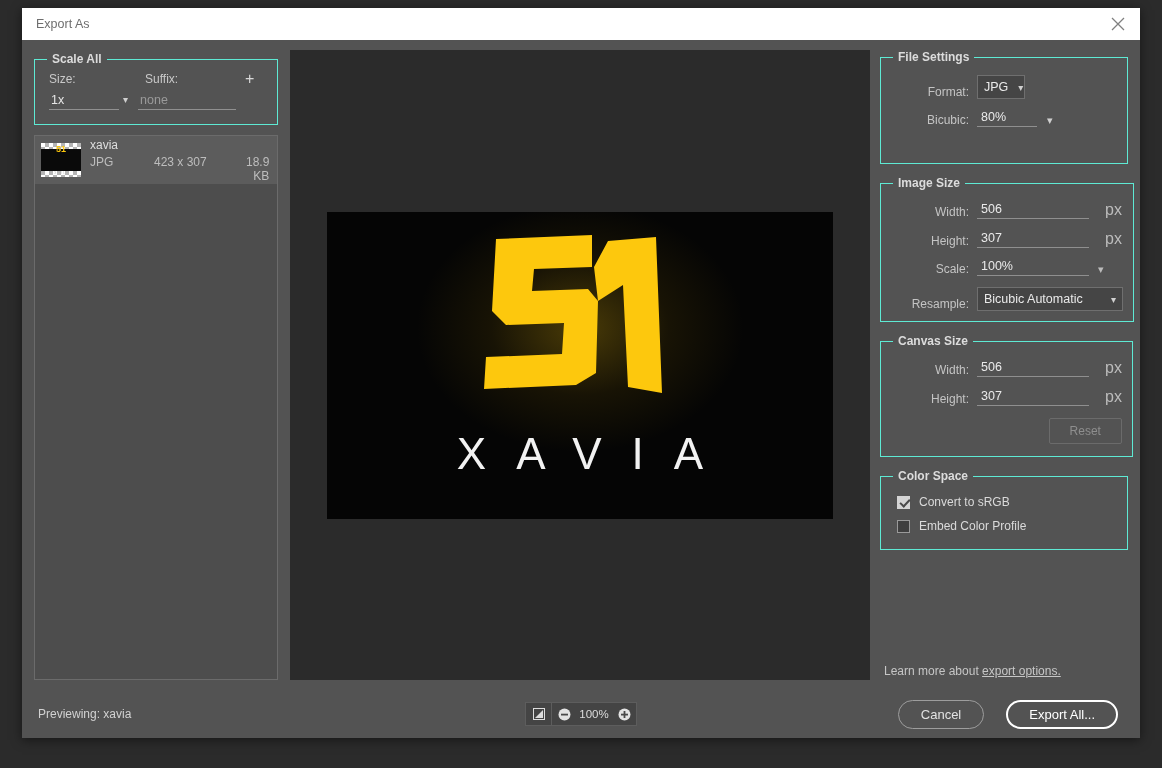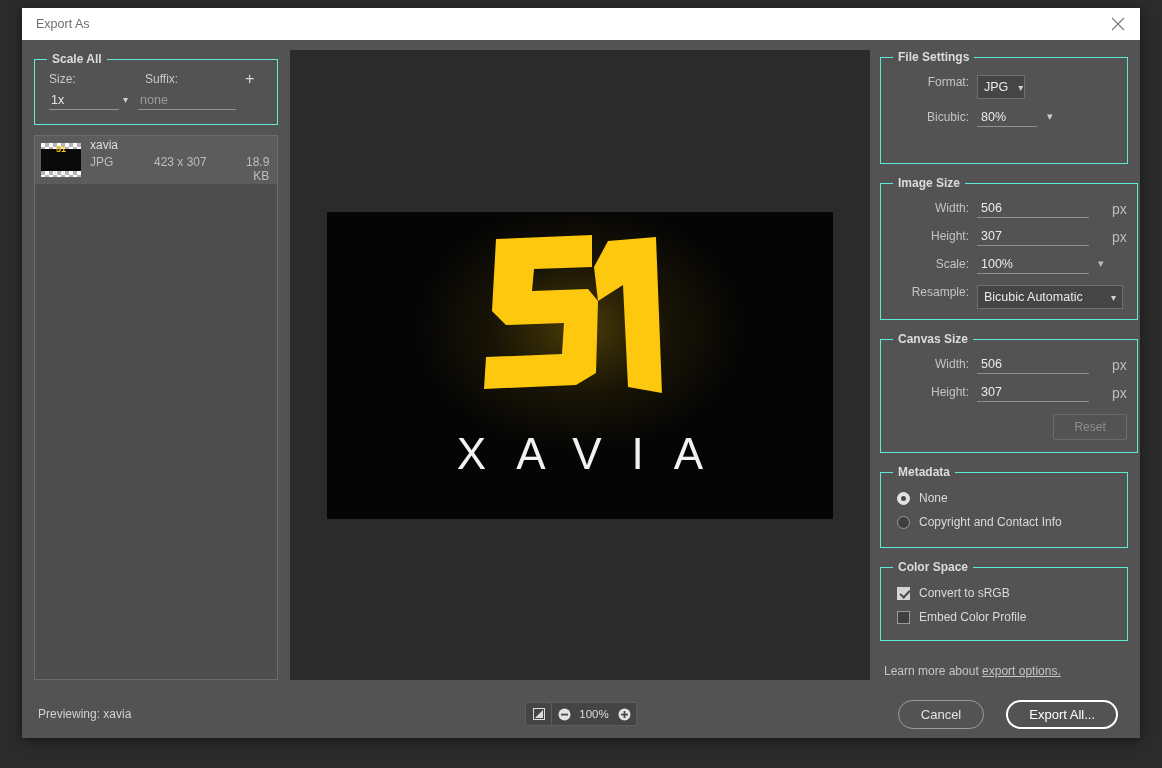--- a/index.html
+++ b/index.html
@@ -148,35 +148,35 @@
     font-family: "Liberation Sans", sans-serif;
   }
 
   
   #right-col {
     width: 248px; flex: 0 0 248px;
     display: flex; flex-direction: column;
     padding-right: 0;
   }
   #right-col fieldset.grp { margin-bottom: 12px; }
-  .fld-row { display: flex; align-items: flex-start; margin-top: 11px; padding-left: 2px; }
+  .fld-row { display: flex; align-items: flex-end; margin-top: 11px; padding-left: 2px; }
   .fld-label {
     font-size: 12px; color: #c4c4c4;
     text-align: right; width: 84px; flex: 0 0 84px;
     padding-right: 8px;
   }
   .fld-underline {
     background: transparent; border: none;
     border-bottom: 1px solid #8f8f8f;
     color: #eaeaea; font-size: 12.5px;
     font-family: "Liberation Sans", sans-serif;
     padding: 0 2px 2px 4px; outline: none;
     width: 112px;
   }
-  .unit { font-size: 14px; color: #bcbcbc; margin-left: 23px; }
+  .unit { font-size: 16px; color: #bcbcbc; margin-left: 16px; }
   .combo {
     background: #454545; border: 1px solid #6f6f6f;
     color: #eaeaea; font-size: 12.5px;
     padding: 4px 6px; display: flex; align-items: center;
     justify-content: space-between; cursor: pointer;
   }
   .combo .cv { padding-right: 10px; }
   .combo .cc { font-size: 10px; color: #d0d0d0; }
   .caret-only { font-size: 11px; color: #cfcfcf; margin-left: 10px; cursor: pointer; }
 
@@ -372,32 +372,20 @@
           <span class="unit">px</span>
         </div>
         <div class="fld-row">
           <span class="fld-label">Height:</span>
           <input class="fld-underline" value="307" style="">
           <span class="unit">px</span>
         </div>
         <button class="btn-reset">Reset</button>
       </fieldset>
 
-      <fieldset class="grp">
-        <legend>Metadata</legend>
-        <div class="radio-row">
-          <span class="radio on"></span>
-          <span class="opt-label">None</span>
-        </div>
-        <div class="radio-row">
-          <span class="radio"></span>
-          <span class="opt-label">Copyright and Contact Info</span>
-        </div>
-        <div style="height:8px"></div>
-      </fieldset>
 
       <fieldset class="grp">
         <legend>Color Space</legend>
         <div class="check-row">
           <span class="checkbox on"></span>
           <span class="opt-label">Convert to sRGB</span>
         </div>
         <div class="check-row">
           <span class="checkbox"></span>
           <span class="opt-label">Embed Color Profile</span>

